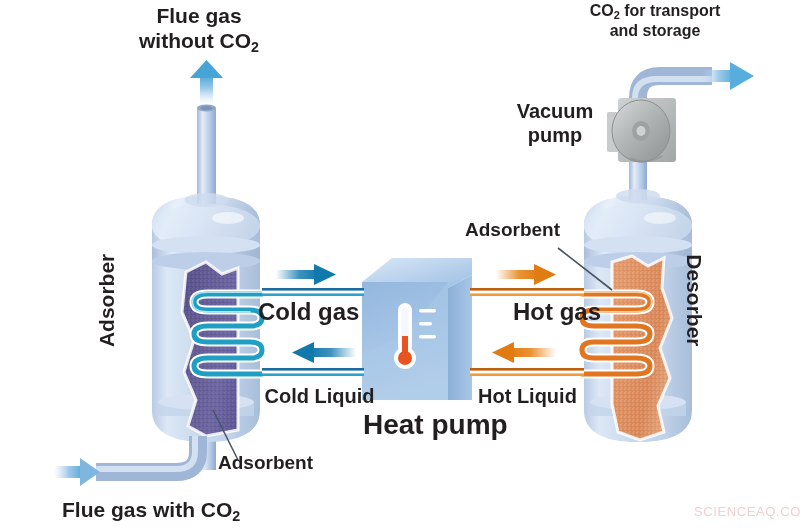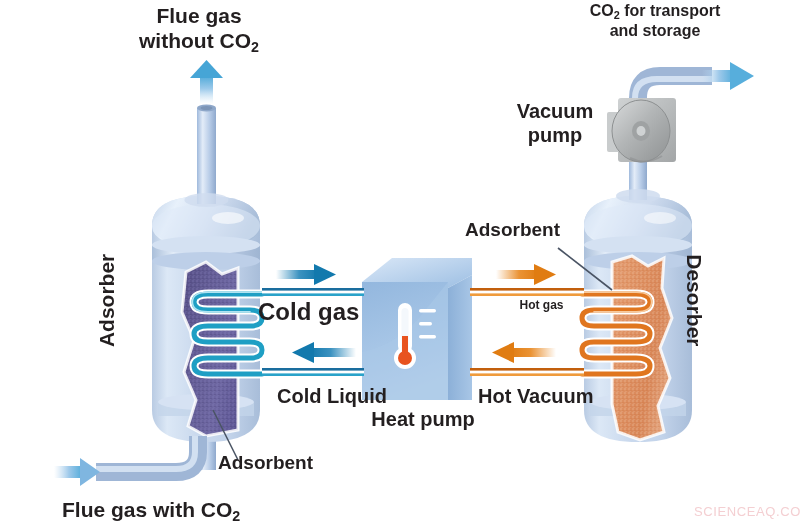--- a/index.html
+++ b/index.html
@@ -6,24 +6,24 @@
   body{width:800px;height:530px;overflow:hidden;font-family:"Liberation Sans",sans-serif;}
   #stage{position:relative;width:800px;height:530px;background:#fff;border-radius:16px;}
   #stage svg{position:absolute;left:0;top:0;}
   .lbl{position:absolute;color:#231f20;font-weight:bold;font-family:"Liberation Sans",sans-serif;line-height:1.18;text-align:center;white-space:pre;}
   .sub{font-size:.68em;vertical-align:-0.28em;font-weight:bold;}
   #t-flue-out{left:104px;top:4px;width:190px;font-size:21px;}
   #t-co2-out{left:532px;top:2px;width:246px;font-size:16px;}
   #t-vacuum{left:490px;top:100px;width:130px;font-size:20px;}
   #t-adsorbent-r{left:465px;top:219px;width:146px;font-size:19px;text-align:left;}
   #t-coldgas{left:258px;top:298px;width:110px;font-size:24px;text-align:left;}
-  #t-hotgas{left:489px;top:298px;width:105px;font-size:12px;text-align:center;}
-  #t-coldliq{left:252px;top:385px;width:135px;font-size:20px;text-align:right;}
+  #t-hotgas{left:513px;top:298px;width:105px;font-size:24px;text-align:left;}
+  #t-coldliq{left:252px;top:385px;width:135px;font-size:20px;text-align:center;}
   #t-hotliq{left:478px;top:385px;width:130px;font-size:20px;text-align:left;}
-  #t-heatpump{left:363px;top:408px;width:120px;font-size:20px;}
+  #t-heatpump{left:363px;top:408px;width:120px;font-size:28px;}
   #t-adsorbent-l{left:218px;top:452px;width:130px;font-size:19px;text-align:left;}
   #t-flue-in{left:62px;top:498px;width:230px;font-size:21px;text-align:left;}
   #t-adsorber{left:97px;top:268px;width:120px;font-size:21px;
      transform:rotate(-90deg);transform-origin:50% 50%;margin-left:-50px;margin-top:20px;}
   #t-desorber{left:684px;top:268px;width:120px;font-size:21px;
      transform:rotate(90deg);transform-origin:50% 50%;margin-left:-50px;margin-top:20px;}
   #t-watermark{left:694px;top:504px;width:100px;font-size:13px;color:#f4cfd2;font-weight:normal;
      letter-spacing:.6px;text-align:left;}
 </style>
 </head>
@@ -321,21 +321,21 @@
 <div class="lbl" id="t-flue-out"><span>Flue gas</span><br><span>without CO</span><span class="sub">2</span></div>
 
 <div class="lbl" id="t-co2-out"><span>CO</span><span class="sub">2</span><span> for transport</span><br><span>and storage</span></div>
 
 <div class="lbl" id="t-vacuum"><span>Vacuum</span><br><span>pump</span></div>
 
 <div class="lbl" id="t-adsorbent-r">Adsorbent</div>
 <div class="lbl" id="t-coldgas">Cold gas</div>
 <div class="lbl" id="t-hotgas">Hot gas</div>
 <div class="lbl" id="t-coldliq">Cold Liquid</div>
-<div class="lbl" id="t-hotliq">Hot Vacuum</div>
+<div class="lbl" id="t-hotliq">Hot Liquid</div>
 <div class="lbl" id="t-heatpump">Heat pump</div>
 <div class="lbl" id="t-adsorbent-l">Adsorbent</div>
 
 <div class="lbl" id="t-flue-in"><span>Flue gas with CO</span><span class="sub">2</span></div>
 
 <div class="lbl" id="t-adsorber">Adsorber</div>
 <div class="lbl" id="t-desorber">Desorber</div>
 
 <div class="lbl" id="t-watermark">SCIENCEAQ.COM</div>
 

